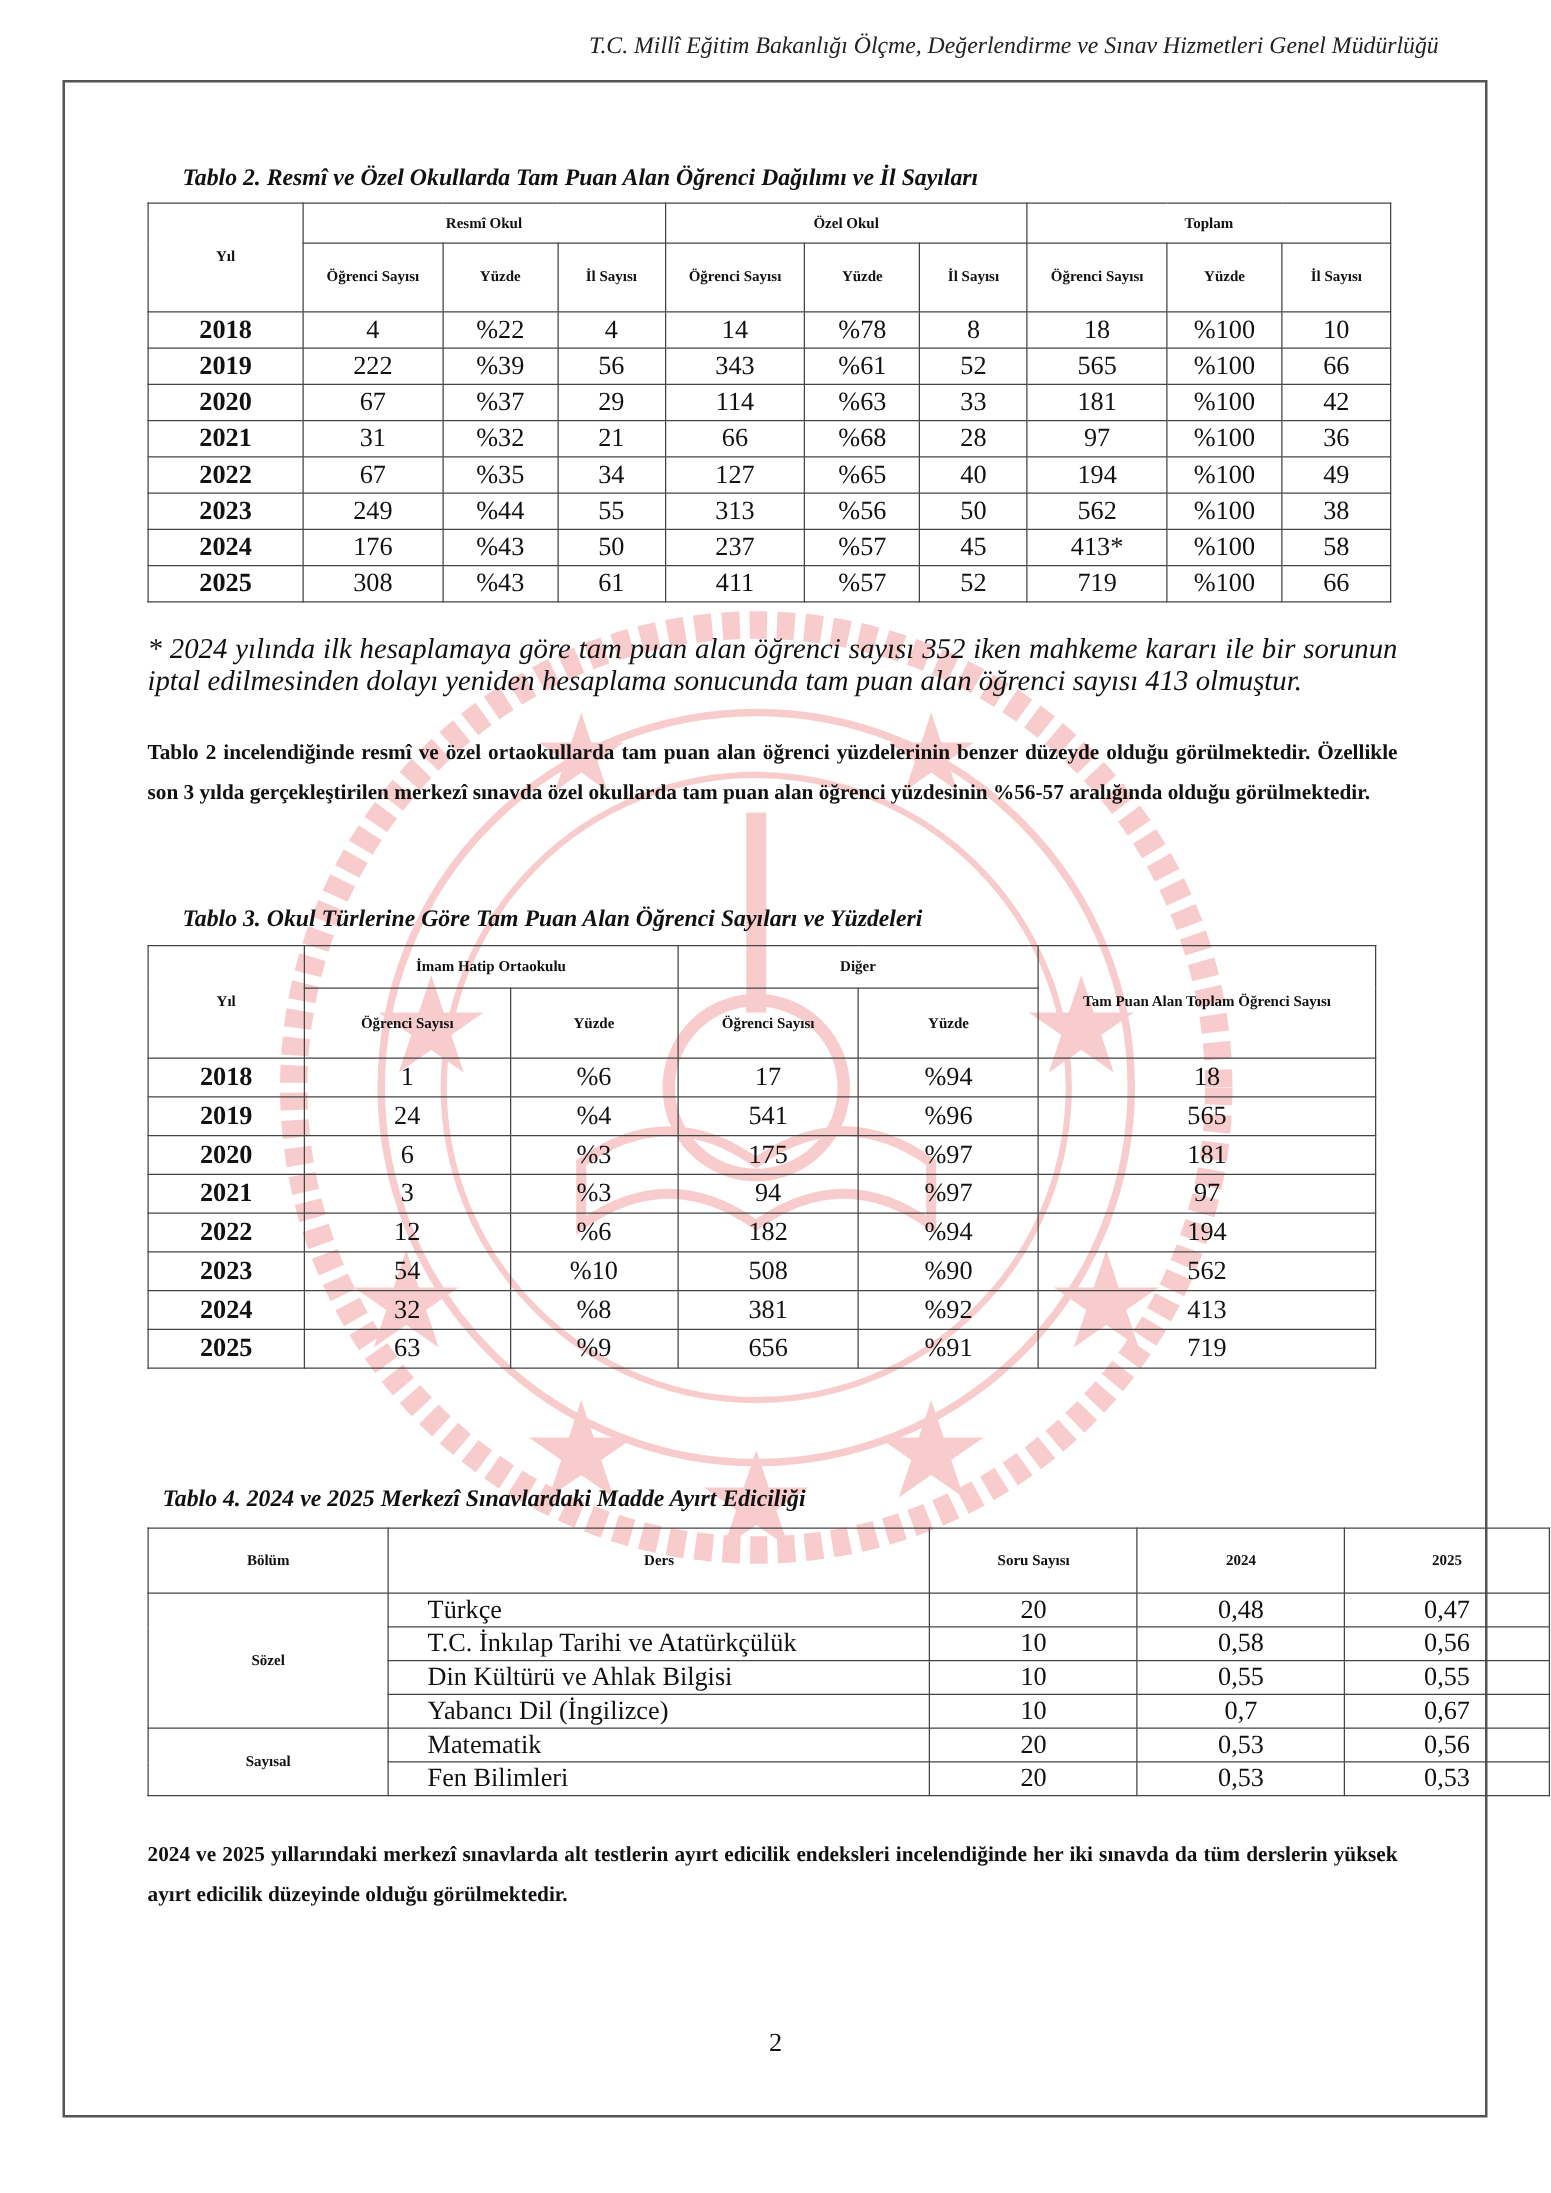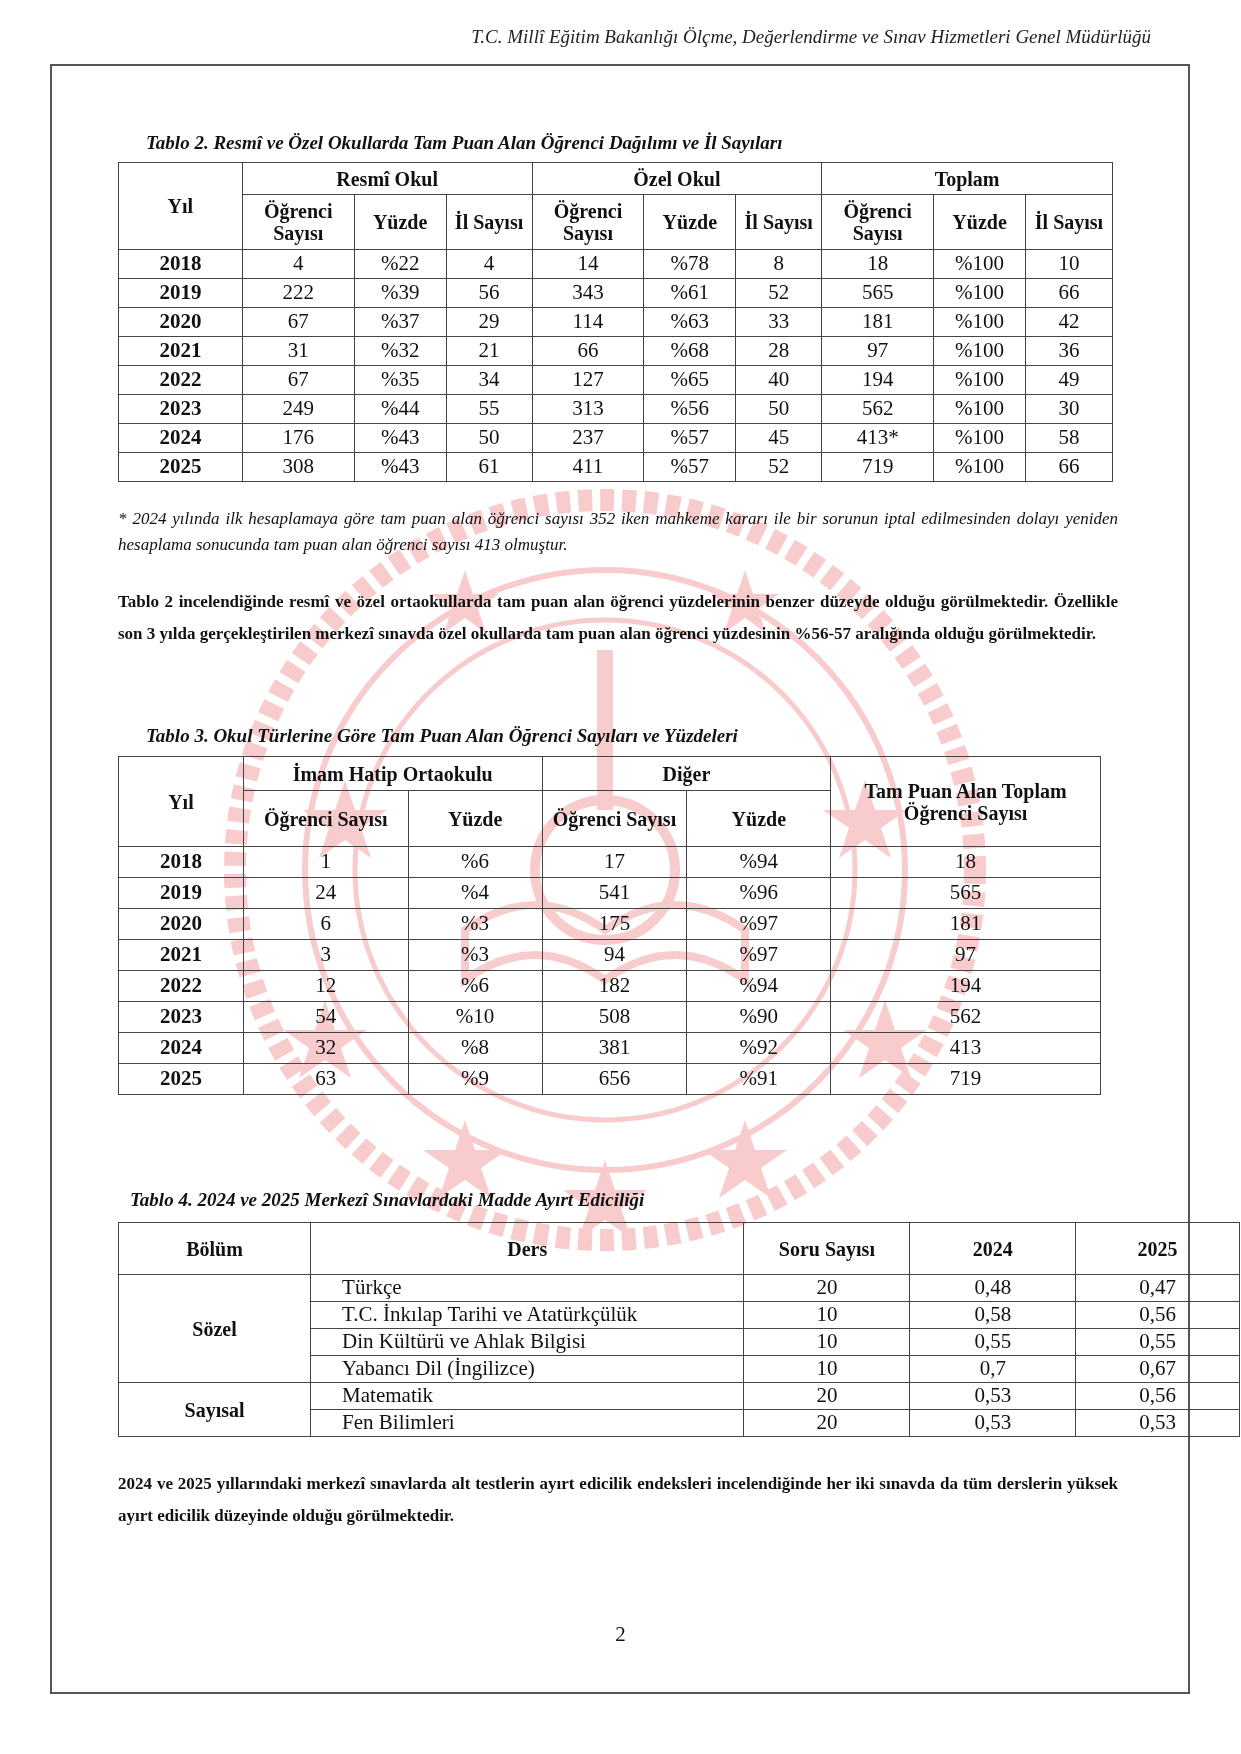--- a/index.html
+++ b/index.html
@@ -3,23 +3,23 @@
 <meta charset="utf-8">
 <style>
   html,body{margin:0;padding:0;background:#fff;}
   body{width:1241px;height:1754px;position:relative;overflow:hidden;font-family:"Liberation Serif",serif;color:#111;}
   .page-header{position:absolute;top:26px;right:90px;font-style:italic;font-size:19px;color:#222;}
   .frame{position:absolute;left:50px;top:64px;width:1140px;height:1630px;border:2px solid #555;box-sizing:border-box;}
   .watermark{position:absolute;left:215px;top:480px;width:780px;height:780px;opacity:0.55;pointer-events:none;}
   .caption{font-weight:bold;font-style:italic;font-size:19px;margin:12px;position:absolute;white-space:nowrap;}
   table{border-collapse:collapse;position:absolute;background:transparent;}
   td,th{border:1.5px solid #444;text-align:center;padding:0;font-size:21px;line-height:1.1;}
-  th{font-weight:bold;font-size:20px;}
+  th{font-weight:bold;font-size:12px;}
   td.yr{font-weight:bold;}
-  .note{position:absolute;font-style:italic;font-size:17px;line-height:26px;text-align:justify;width:1000px;}
+  .note{position:absolute;font-style:italic;font-size:23px;line-height:26px;text-align:justify;width:1000px;}
   .para{position:absolute;font-size:17px;line-height:32px;text-align:justify;width:1000px;font-weight:bold;}
   .page-number{position:absolute;left:0;width:1241px;text-align:center;top:1622px;font-size:21px;}
   td.left{text-align:left;padding-left:31px;}
 </style>
 </head>
 <body>
 
 <div class="page-header">T.C. Millî Eğitim Bakanlığı Ölçme, Değerlendirme ve Sınav Hizmetleri Genel Müdürlüğü</div>
 <div class="frame"></div>
 
@@ -142,21 +142,21 @@
       <tr style="height: 29px;">
         <td class="yr">2023</td>
         <td>249</td>
         <td>%44</td>
         <td>55</td>
         <td>313</td>
         <td>%56</td>
         <td>50</td>
         <td>562</td>
         <td>%100</td>
-        <td>30</td>
+        <td>38</td>
       </tr>
       <tr style="height: 29px;">
         <td class="yr">2024</td>
         <td>176</td>
         <td>%43</td>
         <td>50</td>
         <td>237</td>
         <td>%57</td>
         <td>45</td>
         <td>413*</td>

